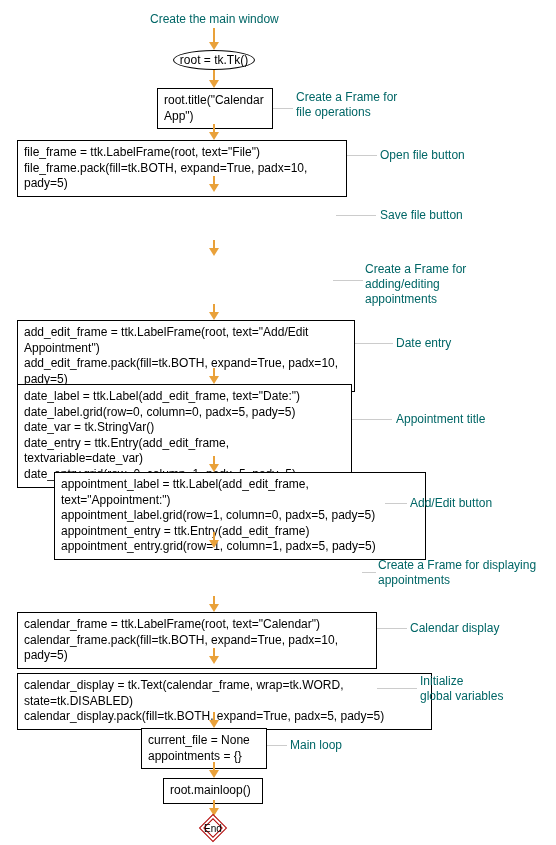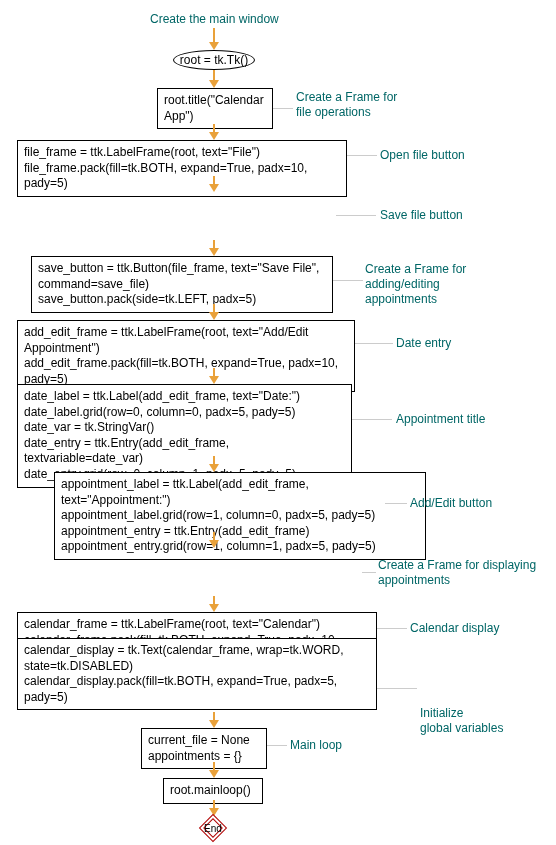--- a/index.html
+++ b/index.html
@@ -122,23 +122,20 @@
 
   <div class="arrow-v" style="left:213px; top:176px; height:8px;"></div>
   <div class="arrow-head" style="left:213px; top:184px;"></div>
 
   <div class="side-line" style="left:336px; top:215px; width:40px;"></div>
   <div class="comment" style="left:380px; top:208px;">Save file button</div>
 
   <div class="arrow-v" style="left:213px; top:240px; height:8px;"></div>
   <div class="arrow-head" style="left:213px; top:248px;"></div>
 
-  <div class="rect" style="left:31px; top:256px; width:302px;">save_button = ttk.Button(file_frame, text="Save File",
-command=save_file)
-save_button.pack(side=tk.LEFT, padx=5)</div>
   <div class="side-line" style="left:333px; top:280px; width:30px;"></div>
   <div class="comment" style="left:365px; top:262px;">Create a Frame for
 adding/editing
 appointments</div>
 
   <div class="arrow-v" style="left:213px; top:304px; height:8px;"></div>
   <div class="arrow-head" style="left:213px; top:312px;"></div>
 
   <div class="rect" style="left:17px; top:320px; width:338px;">add_edit_frame = ttk.LabelFrame(root, text="Add/Edit
 Appointment")
@@ -178,25 +175,25 @@
   <div class="arrow-head" style="left:213px; top:604px;"></div>
 
   <div class="rect" style="left:17px; top:612px; width:360px;">calendar_frame = ttk.LabelFrame(root, text="Calendar")
 calendar_frame.pack(fill=tk.BOTH, expand=True, padx=10, pady=5)</div>
   <div class="side-line" style="left:377px; top:628px; width:30px;"></div>
   <div class="comment" style="left:410px; top:621px;">Calendar display</div>
 
   <div class="arrow-v" style="left:213px; top:648px; height:8px;"></div>
   <div class="arrow-head" style="left:213px; top:656px;"></div>
 
-  <div class="rect" style="left:17px; top:638px; width:360px;">calendar_display = tk.Text(calendar_frame, wrap=tk.WORD,
+  <div class="rect" style="left:17px; top:673px; width:415px;">calendar_display = tk.Text(calendar_frame, wrap=tk.WORD,
 state=tk.DISABLED)
 calendar_display.pack(fill=tk.BOTH, expand=True, padx=5, pady=5)</div>
   <div class="side-line" style="left:377px; top:688px; width:40px;"></div>
-  <div class="comment" style="left:420px; top:674px;margin-top:32px;">Initialize
+  <div class="comment" style="left:420px; top:674px;">Initialize
 global variables</div>
 
   <div class="arrow-v" style="left:213px; top:712px; height:8px;"></div>
   <div class="arrow-head" style="left:213px; top:720px;"></div>
 
   <div class="rect" style="left:141px; top:728px; width:126px;">current_file = None
 appointments = {}</div>
   <div class="side-line" style="left:267px; top:745px; width:20px;"></div>
   <div class="comment" style="left:290px; top:738px;">Main loop</div>
 

